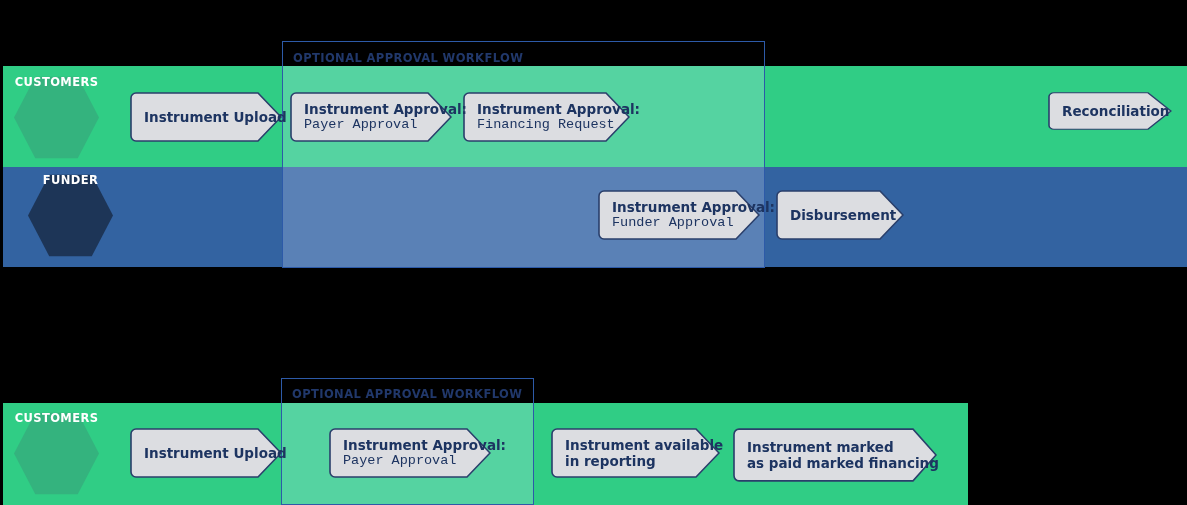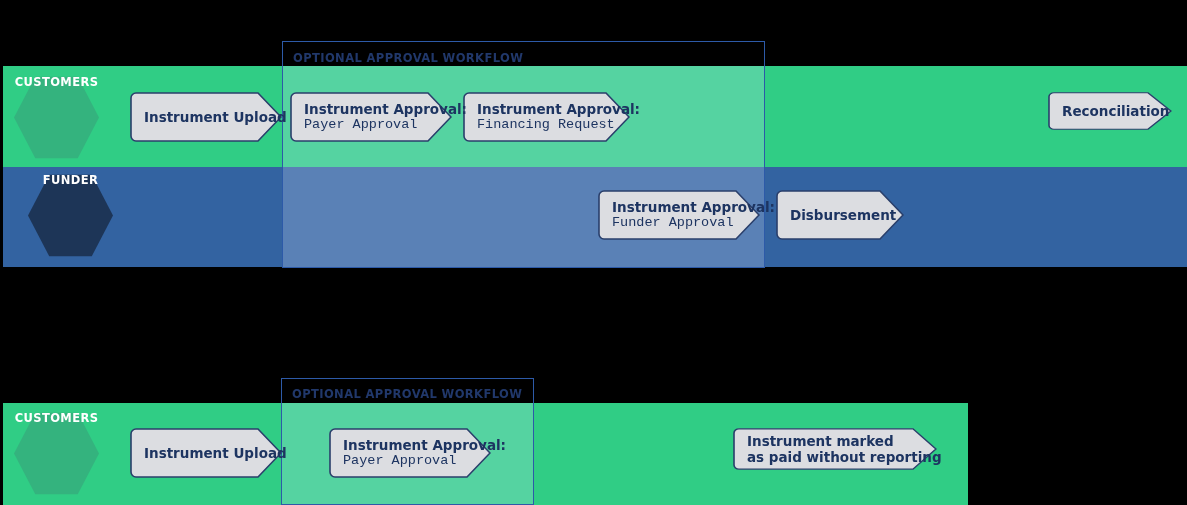--- a/index.html
+++ b/index.html
@@ -148,23 +148,32 @@
   <div class="chev" style="left:329px;top:53px;width:162px;height:50px;">
     <svg viewBox="0 0 162 50" preserveAspectRatio="none">
       <path d="M6,1 H138 L161,25 L138,49 H6 A5,5 0 0 1 1,44 V6 A5,5 0 0 1 6,1 Z" fill="#dcdde1" stroke="#2a3f6b" stroke-width="1.6"></path>
       </svg>
     <div class="txt">
       <div class="l1">Instrument Approval:</div>
       <div class="l2">Payer Approval</div>
     </div>
   </div>
 
+  <div class="chev" style="left:551px;top:53px;width:169px;height:50px;">
+    <svg viewBox="0 0 169 50" preserveAspectRatio="none">
+      <path d="M6,1 H145 L168,25 L145,49 H6 A5,5 0 0 1 1,44 V6 A5,5 0 0 1 6,1 Z" fill="#dcdde1" stroke="#2a3f6b" stroke-width="1.6"></path>
+      </svg>
+    <div class="txt">
+      <div class="l1">Instrument available</div>
+      <div class="l2b">in reporting</div>
+    </div>
+  </div>
 
-  <div class="chev" style="left:733px;top:53px;width:204px;height:42px;">
+  <div class="chev" style="left:733px;top:53px;width:204px;height:54px;">
     <svg viewBox="0 0 204 50" preserveAspectRatio="none">
       <path d="M6,1 H180 L203,25 L180,49 H6 A5,5 0 0 1 1,44 V6 A5,5 0 0 1 6,1 Z" fill="#dcdde1" stroke="#2a3f6b" stroke-width="1.6"></path>
       </svg>
     <div class="txt">
       <div class="l1">Instrument marked</div>
-      <div class="l2b">as paid without reporting</div>
+      <div class="l2b">as paid marked financing</div>
     </div>
   </div>
 </div>
 
 </body></html>

